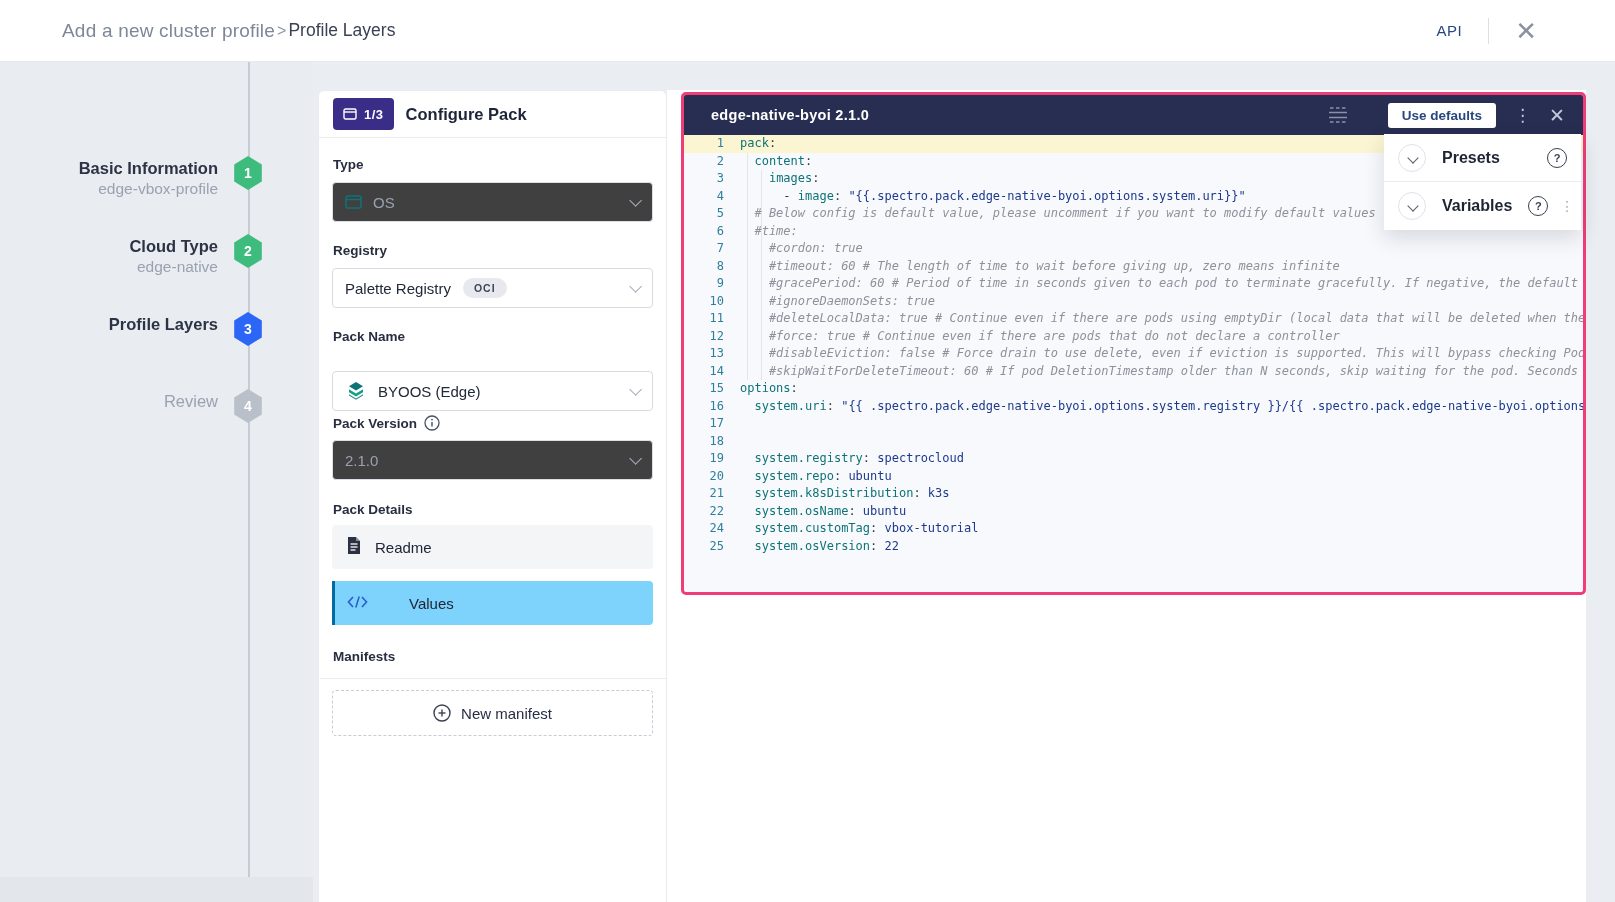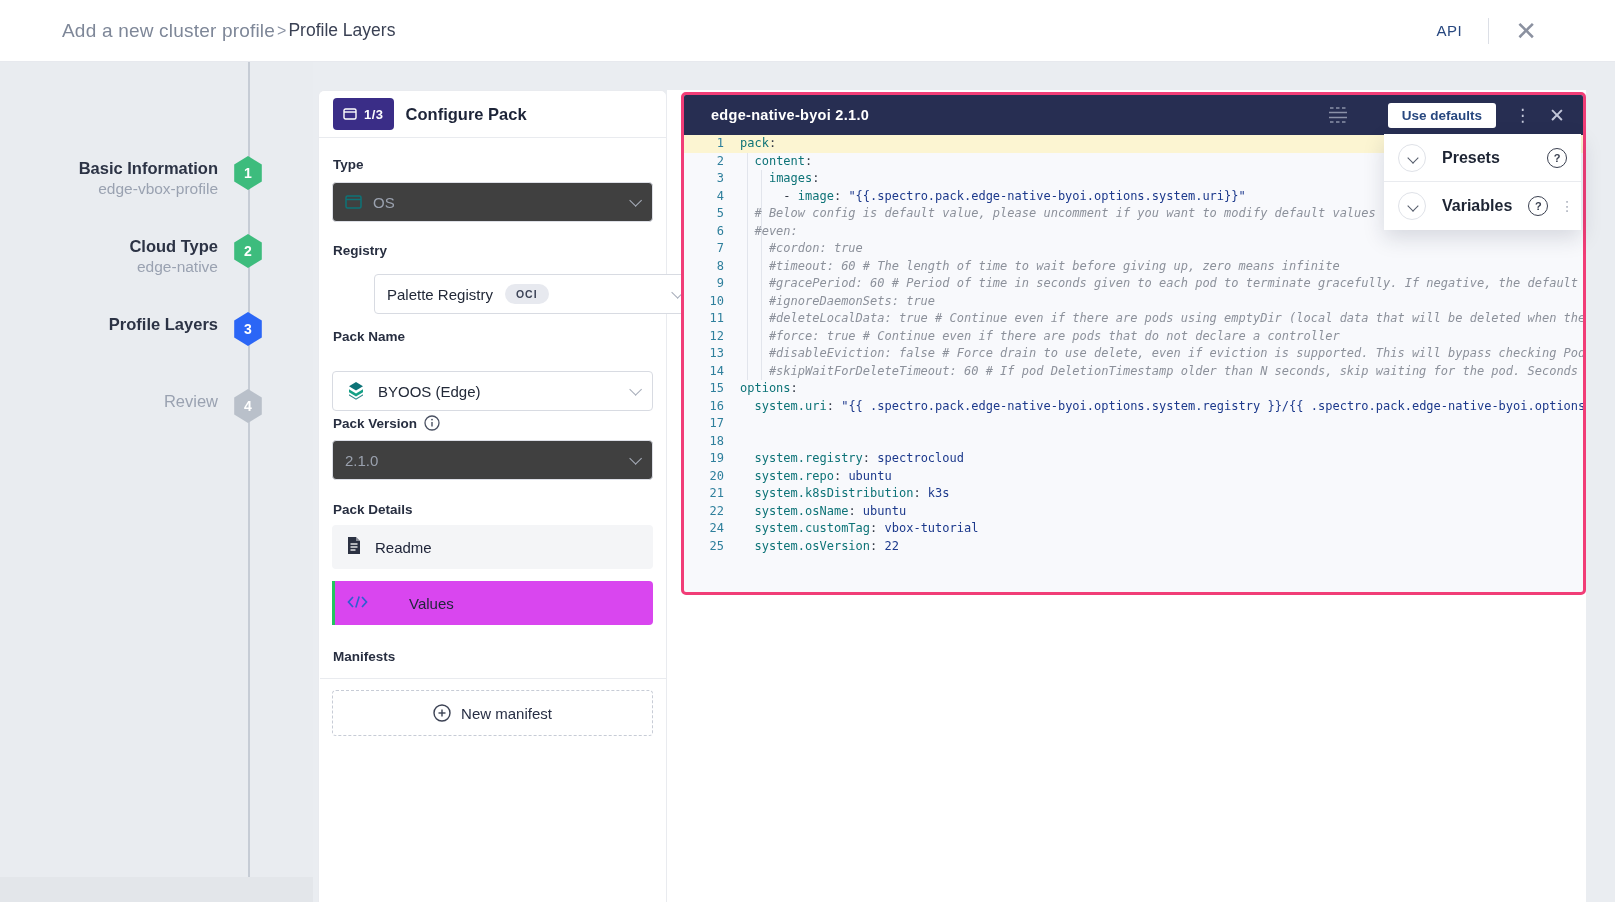--- a/index.html
+++ b/index.html
@@ -66,31 +66,31 @@
     padding:0 12px; font-size:15px; color:#222938; cursor:pointer;
   }
   .select.disabled { background:#404040; border-color:#dddfe6; color:#9aa1ae; cursor:default; }
   .chev { position:absolute; right:14px; width:9px; height:9px; border-right:1.5px solid #a7adba; border-bottom:1.5px solid #a7adba; transform:rotate(45deg) translateY(-3px); }
   .oci-pill { margin-left:12px; background:#e7e9ef; color:#3e4558; border-radius:10px; font-size:10.5px; font-weight:700; letter-spacing:1px; padding:4px 11px; }
   .detail-row {
     position:absolute; left:13px; width:321px; height:44px; border-radius:4px;
     background:#f4f5f7; display:flex; align-items:center; gap:13px; padding:0 14px;
     font-size:15px; color:#20263a; font-weight:500; cursor:pointer;
   }
-  .detail-row.selected { background:#d946ef; border-radius:0 4px 4px 0; border-left:3px solid #22c55e; padding-left:12px;gap:41px; }
+  .detail-row.selected { background:#7dd3fc; border-radius:0 4px 4px 0; border-left:3px solid #0369a1; padding-left:12px;gap:41px; }
   .sec-divider { position:absolute; left:1px; width:347px; height:1px; background:#e9ebef; }
   .new-manifest {
     position:absolute; left:13px; width:321px; height:46px; border:1.5px dashed #c7ccd6; border-radius:4px;
     display:flex; align-items:center; justify-content:center; gap:10px; background:#fff;
     font-size:15px; color:#272e44; font-weight:500; cursor:pointer;
   }
 
   
   .lbl-type{ top:66px; } .sel-type{ top:91px; }
-  .lbl-registry{ top:152px; } .sel-registry{ top:183px;margin-left:42px; }
+  .lbl-registry{ top:152px; } .sel-registry{ top:177px; }
   .lbl-packname{ top:238px; } .sel-packname{ top:280px; }
   .lbl-packversion{ top:324px; } .sel-packversion{ top:349px; }
   .lbl-packdetails{ top:411px; } .row-readme{ top:434px; } .row-values{ top:490px; }
   .lbl-manifests{ top:558px; } .div-manifests{ top:587px; } .btn-manifest{ top:599px; }
 
   
   .editor-box {
     position:absolute; left:681px; top:92px; width:905px; height:503px; z-index:10;
     border:3px solid #f13d77; border-radius:5px; background:#f8f9fc; overflow:hidden;
   }
@@ -310,21 +310,21 @@
 
   <div class="cl">
     <span class="ln">4</span><span class="ct"><span class="tk-p">      - </span><span class="tk-k">image</span><span class="tk-p">:</span><span class="tk-v"> "{{.spectro.pack.edge-native-byoi.options.system.uri}}"</span></span>
   </div>
 
   <div class="cl">
     <span class="ln">5</span><span class="ct"><span class="tk-c">  # Below config is default value, please uncomment if you want to modify default values</span></span>
   </div>
 
   <div class="cl">
-    <span class="ln">6</span><span class="ct"><span class="tk-c">  #even:</span></span>
+    <span class="ln">6</span><span class="ct"><span class="tk-c">  #time:</span></span>
   </div>
 
   <div class="cl">
     <span class="ln">7</span><span class="ct"><span class="tk-c">    #cordon: true</span></span>
   </div>
 
   <div class="cl">
     <span class="ln">8</span><span class="ct"><span class="tk-c">    #timeout: 60 # The length of time to wait before giving up, zero means infinite</span></span>
   </div>
 

